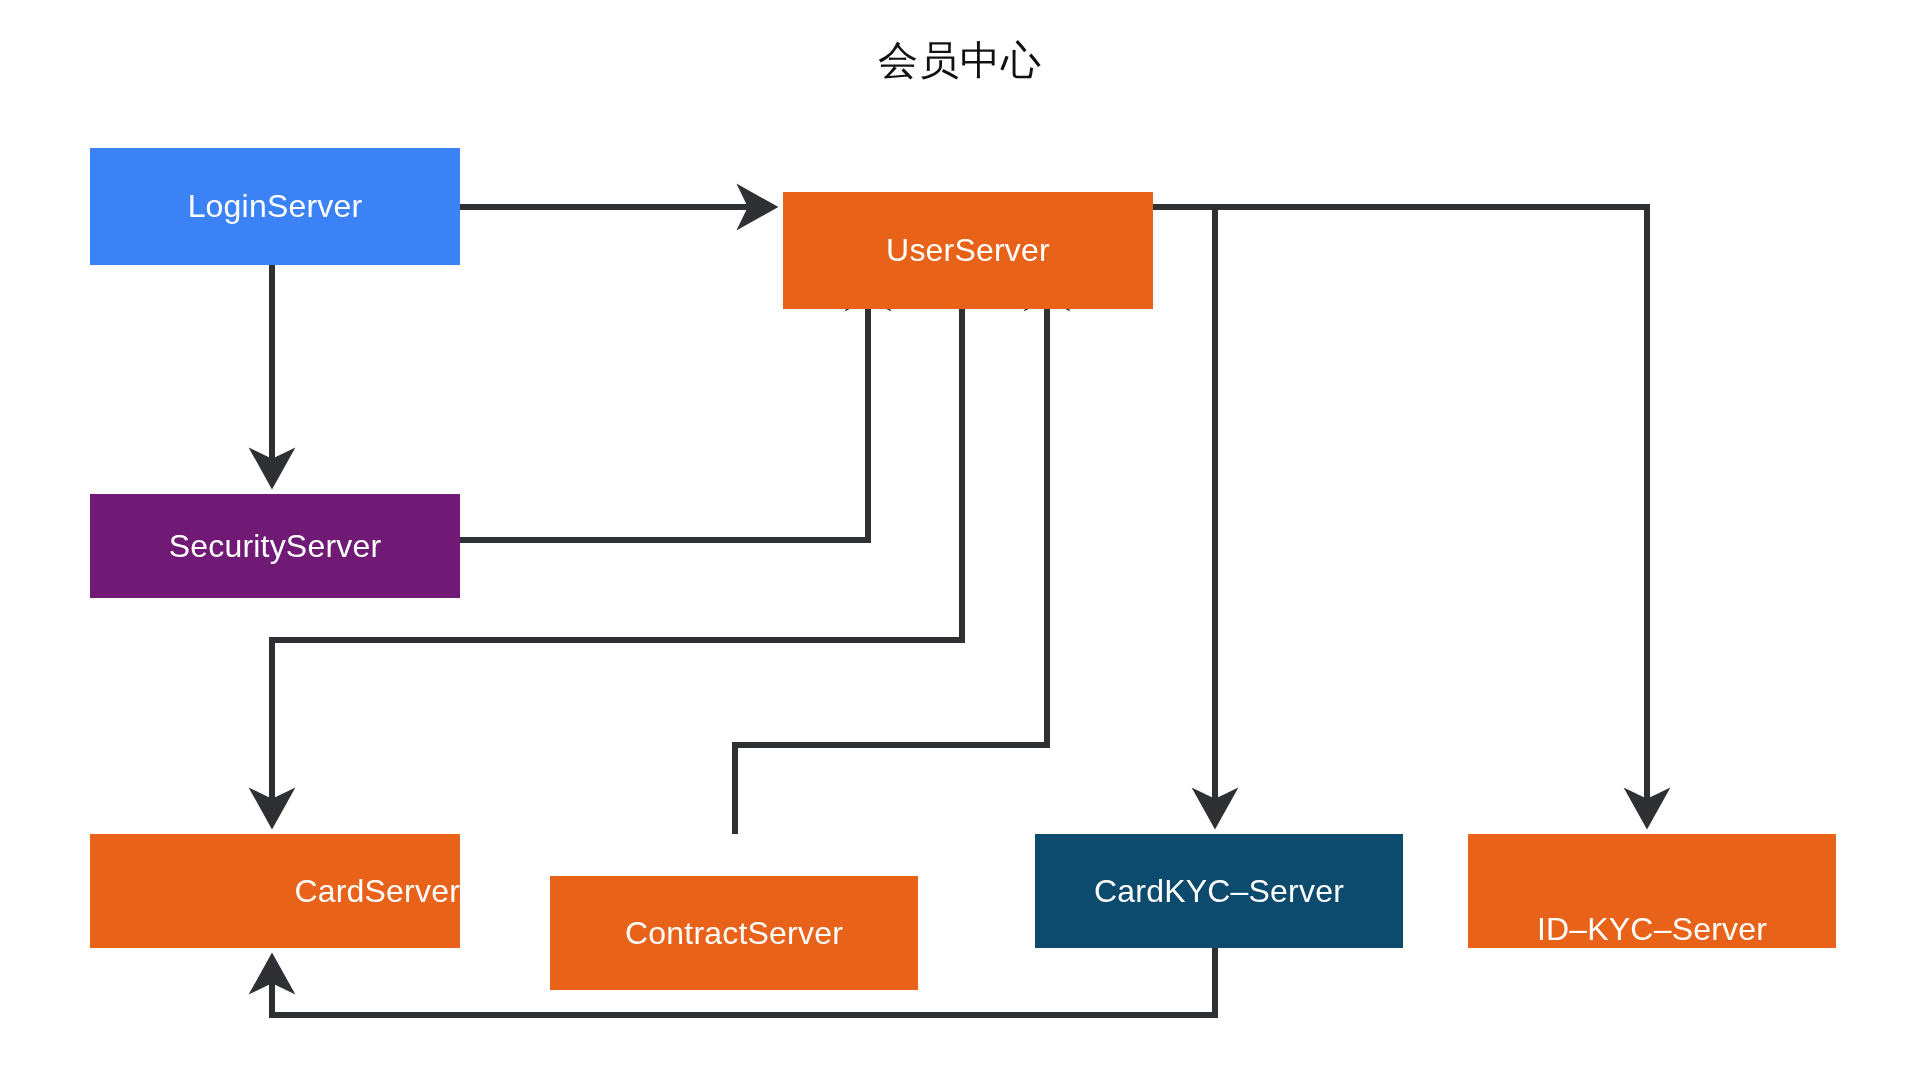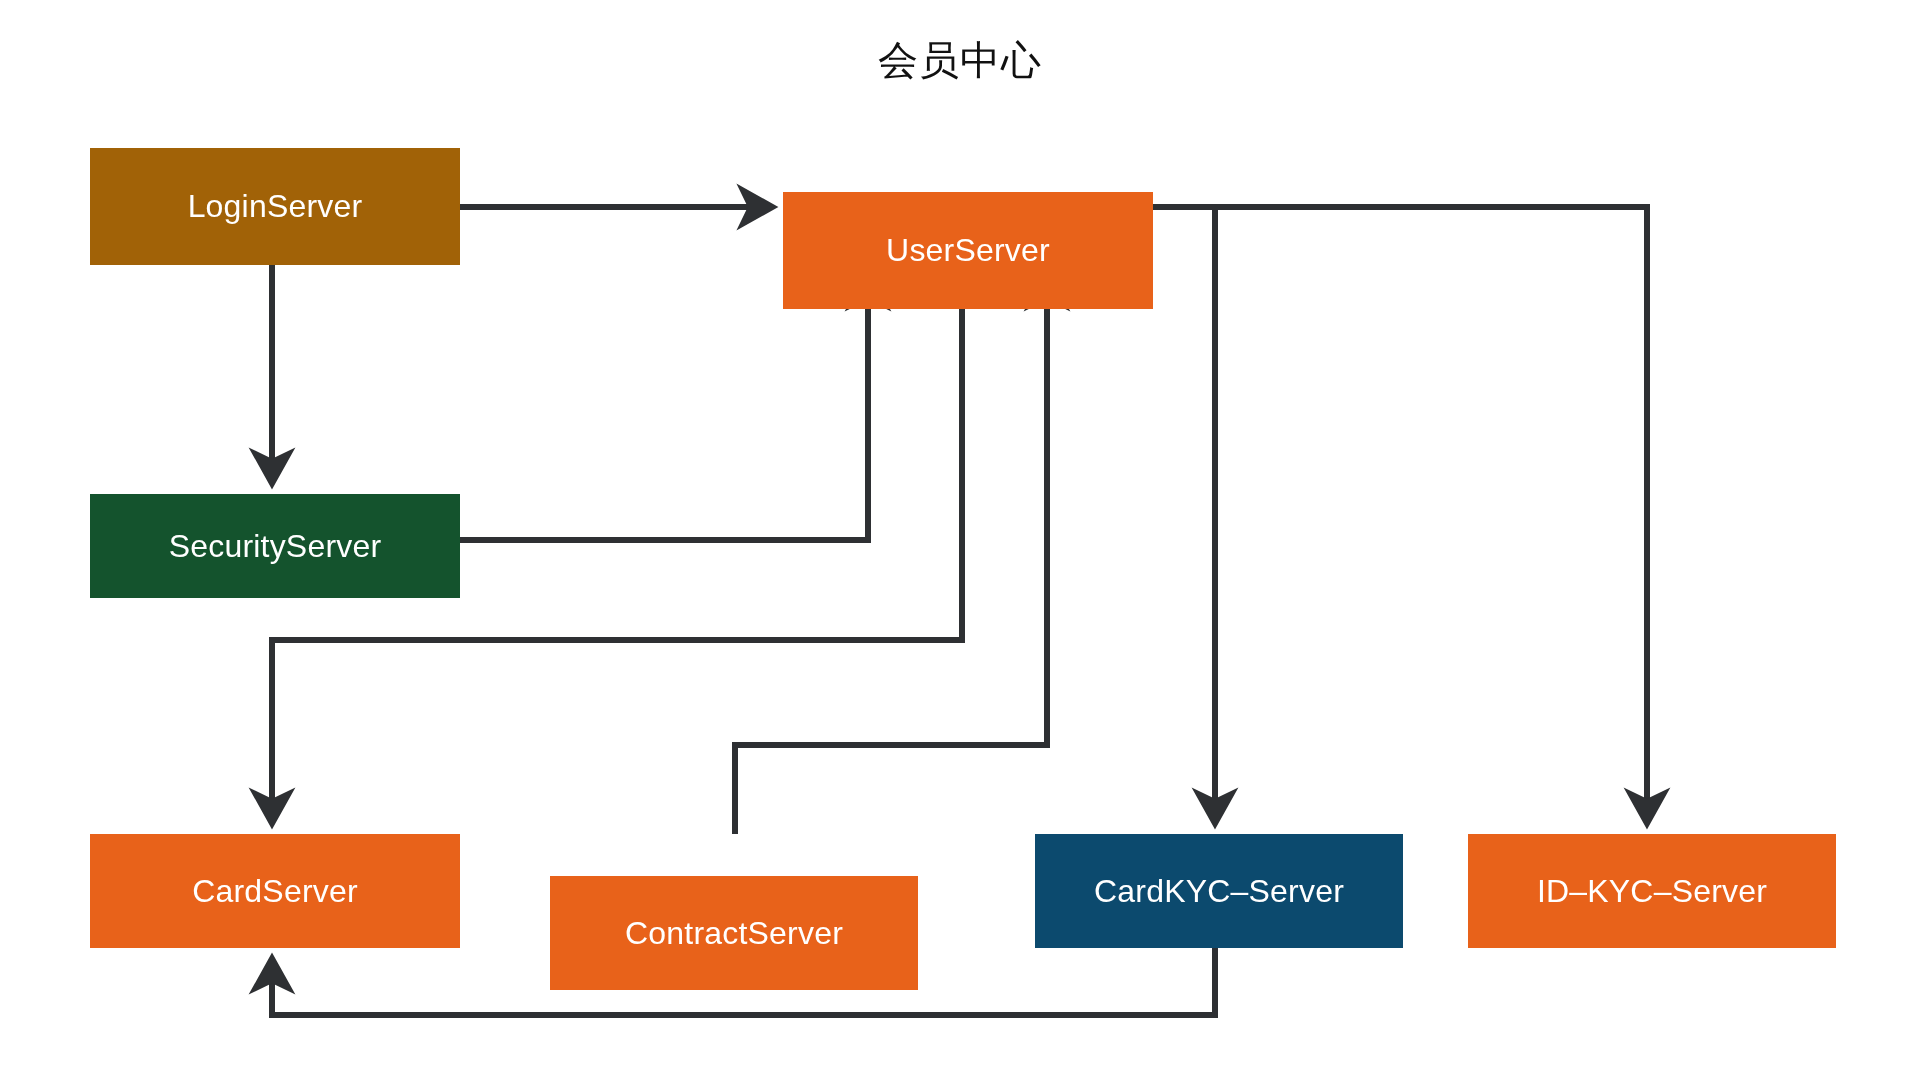--- a/index.html
+++ b/index.html
@@ -78,36 +78,36 @@
         <polyline points="460,540 868,540 868,278" fill="none" stroke="#2E3033" stroke-width="6" stroke-linecap="butt" stroke-linejoin="miter" marker-end="url(#arrowhead)"></polyline>
         <polyline points="962,265 962,640 272,640 272,821" fill="none" stroke="#2E3033" stroke-width="6" stroke-linecap="butt" stroke-linejoin="miter" marker-end="url(#arrowhead)"></polyline>
         <polyline points="735,834 735,745 1047,745 1047,278" fill="none" stroke="#2E3033" stroke-width="6" stroke-linecap="butt" stroke-linejoin="miter" marker-end="url(#arrowhead)"></polyline>
         <polyline points="1153,207 1215,207 1215,821" fill="none" stroke="#2E3033" stroke-width="6" stroke-linecap="butt" stroke-linejoin="miter" marker-end="url(#arrowhead)"></polyline>
         <polyline points="1153,207 1647,207 1647,821" fill="none" stroke="#2E3033" stroke-width="6" stroke-linecap="butt" stroke-linejoin="miter" marker-end="url(#arrowhead)"></polyline>
         <polyline points="1215,948 1215,1015 272,1015 272,961" fill="none" stroke="#2E3033" stroke-width="6" stroke-linecap="butt" stroke-linejoin="miter" marker-end="url(#arrowhead)"></polyline>
       </g>
   </svg>
 
   <div id="nodes-group">
-      <div class="node" style="left: 90px; top: 148px; width: 370px; height: 117px; background: #a16207; color: rgb(255, 255, 255);">
+      <div class="node" style="left: 90px; top: 148px; width: 370px; height: 117px; background: #3b82f6; color: rgb(255, 255, 255);">
         <span class="node-label">LoginServer</span>
       </div>
       <div class="node" style="left: 783px; top: 148px; width: 370px; height: 117px; background: rgb(232, 98, 26); color: rgb(255, 255, 255); margin-top: 44px;">
         <span class="node-label">UserServer</span>
       </div>
-      <div class="node" style="left: 90px; top: 494px; width: 370px; height: 104px; background: #14532d; color: rgb(255, 255, 255);">
+      <div class="node" style="left: 90px; top: 494px; width: 370px; height: 104px; background: #701a75; color: rgb(255, 255, 255);">
         <span class="node-label">SecurityServer</span>
       </div>
-      <div class="node" style="left: 90px; top: 834px; width: 370px; height: 114px; background: rgb(232, 98, 26); color: rgb(255, 255, 255);">
+      <div class="node" style="left: 90px; top: 834px; width: 370px; height: 114px; background: rgb(232, 98, 26); color: rgb(255, 255, 255); justify-content: flex-end;">
         <span class="node-label">CardServer</span>
       </div>
       <div class="node" style="left: 550px; top: 834px; width: 368px; height: 114px; background: rgb(232, 98, 26); color: rgb(255, 255, 255); margin-top: 42px;">
         <span class="node-label">ContractServer</span>
       </div>
       <div class="node" style="left: 1035px; top: 834px; width: 368px; height: 114px; background: #0c4a6e; color: rgb(255, 255, 255);">
         <span class="node-label">CardKYC–Server</span>
       </div>
-      <div class="node" style="left: 1468px; top: 834px; width: 368px; height: 114px; background: rgb(232, 98, 26); color: rgb(255, 255, 255);">
+      <div class="node" style="left: 1468px; top: 834px; width: 368px; height: 114px; background: rgb(232, 98, 26); color: rgb(255, 255, 255); align-items: flex-end;">
         <span class="node-label">ID–KYC–Server</span>
       </div>
     </div>
 
 </div>
 
 </body></html>

